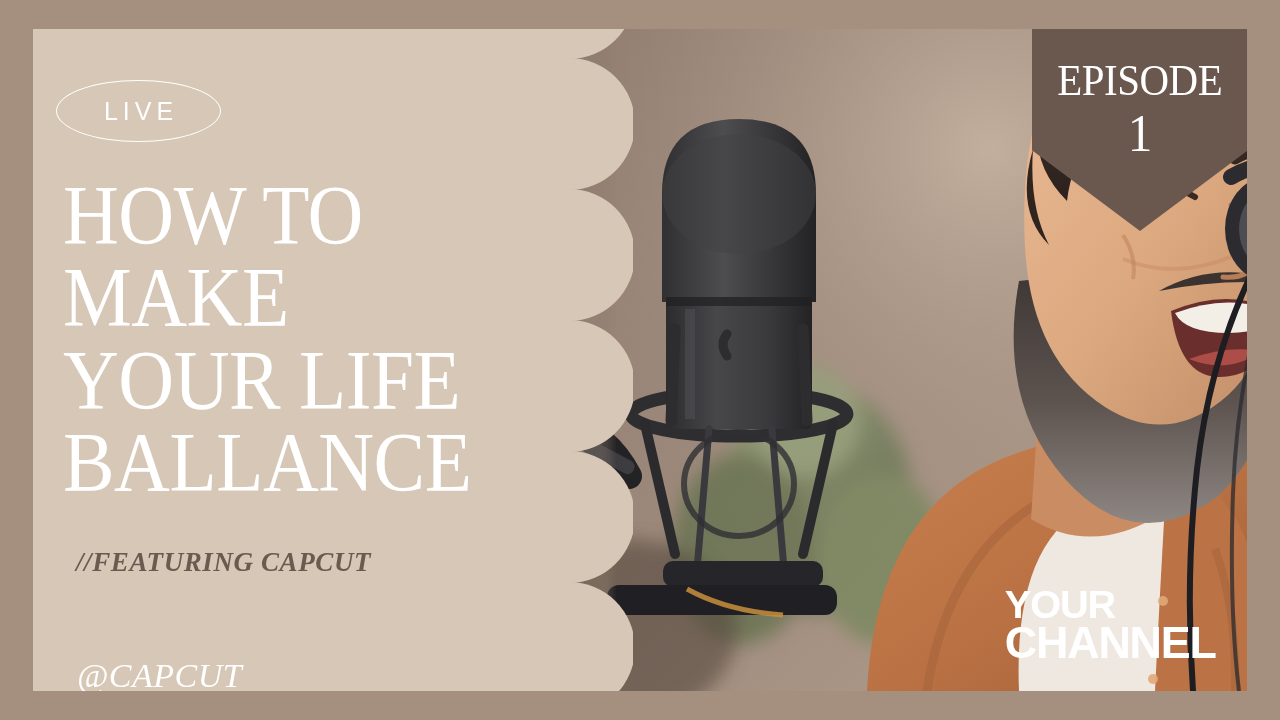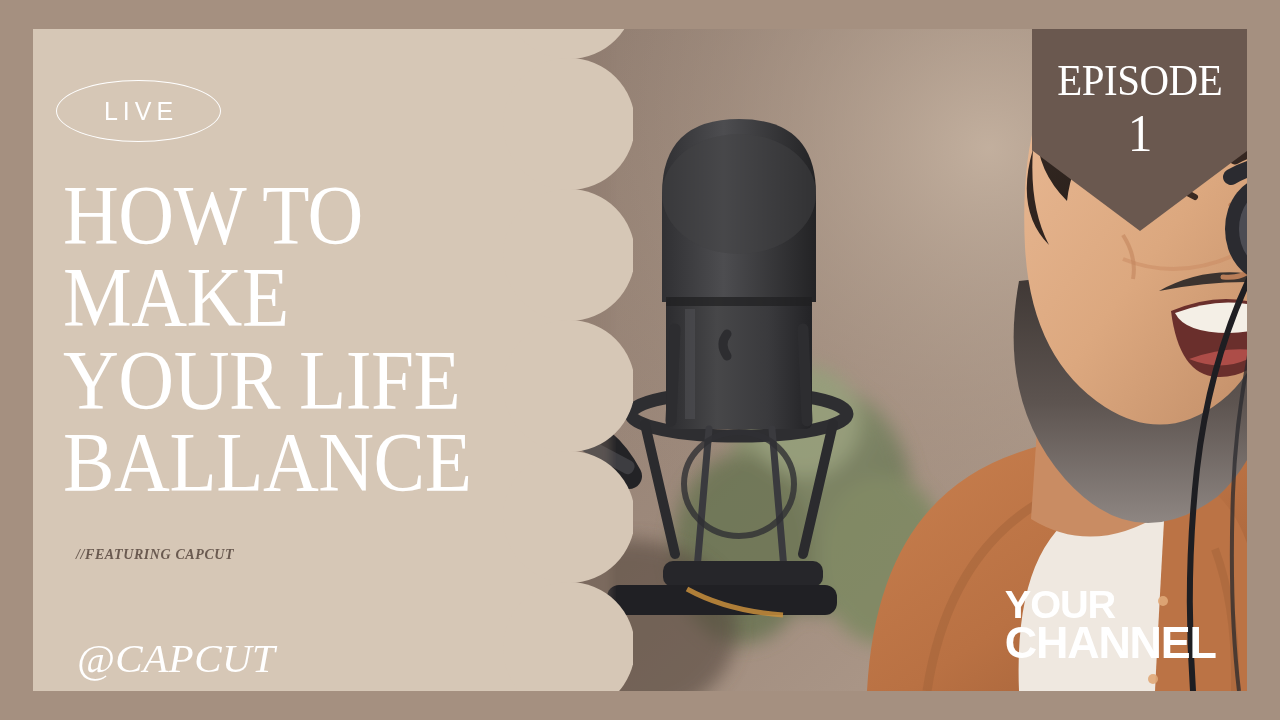--- a/index.html
+++ b/index.html
@@ -91,33 +91,33 @@
   #headline .ln{ display:block; white-space:nowrap; }
 
   
   #featuring{
     position:absolute;
     left:43px; top:518px;
     color:#6a5a50;
     font-family:"Liberation Serif", serif;
     font-style:italic;
     font-weight:700;
-    font-size:14px;
+    font-size:27px;
     letter-spacing:0.6px;
   }
 
   
   #handle{
     position:absolute;
-    left:44px; top:605px;
+    left:44px; top:628px;
     color:#ffffff;
     font-family:"Liberation Serif", serif;
     font-style:italic;
     font-weight:400;
-    font-size:41px;
+    font-size:34px;
     letter-spacing:0.5px;
   }
 
   
   #episode-badge{
     position:absolute;
     left:999px; top:0;
     width:216px; height:202px;
     background:#6a584f;
     clip-path:polygon(0 0, 100% 0, 100% 60%, 50% 100%, 0 60%);

